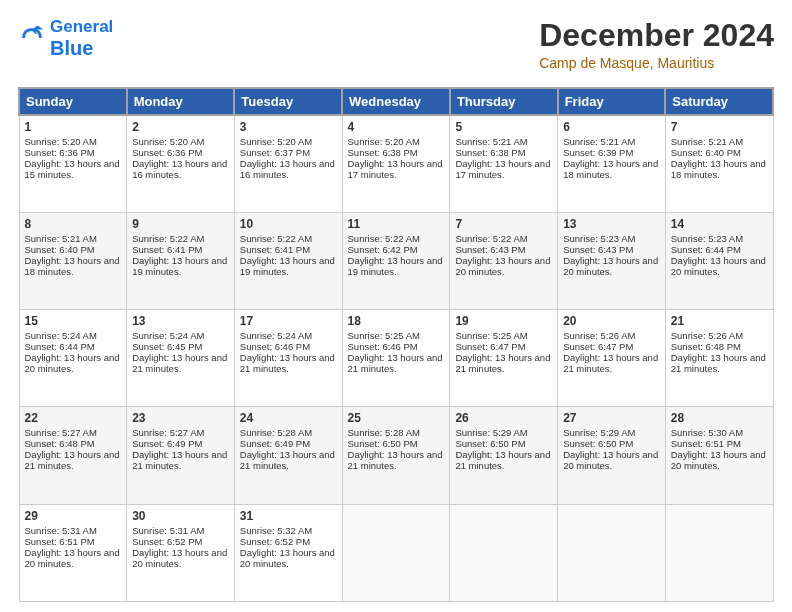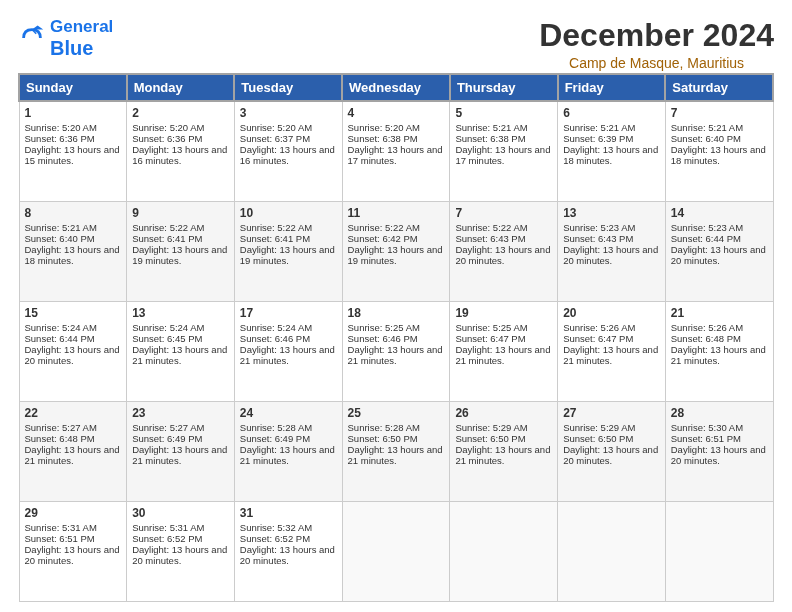--- a/index.html
+++ b/index.html
@@ -14,33 +14,33 @@
       width: 792px;
       height: 612px;
       padding: 18px 18px 10px 18px;
       display: flex;
       flex-direction: column;
     }
     .header {
       display: flex;
       justify-content: space-between;
       align-items: flex-start;
-      margin-bottom: 2px;
+      margin-bottom: 16px;
     }
     .logo {
       display: flex;
       align-items: center;
       gap: 4px;
     }
     .logo-icon {
       width: 28px;
       height: 28px;
     }
     .title-block {
-      text-align: center;
+      text-align: left;
     }
     .month-title {
       font-size: 32px;
       font-weight: bold;
       color: #333;
       line-height: 1.1;
     }
     .subtitle {
       font-size: 14px;
       color: #a16207;

